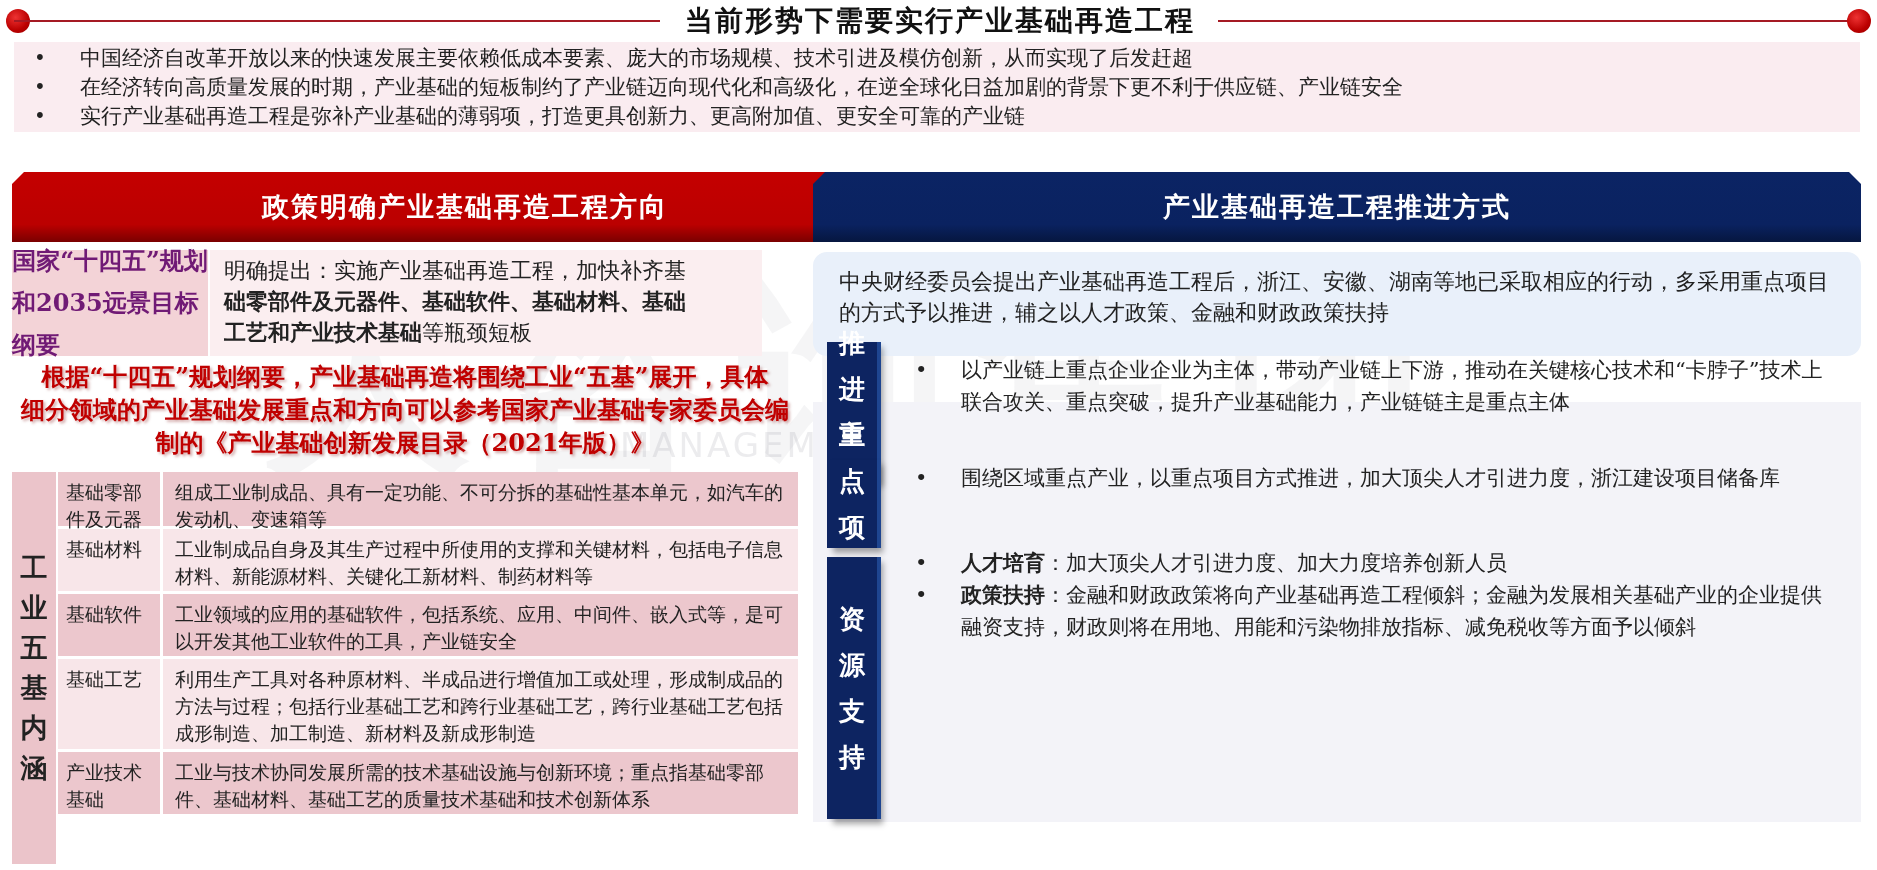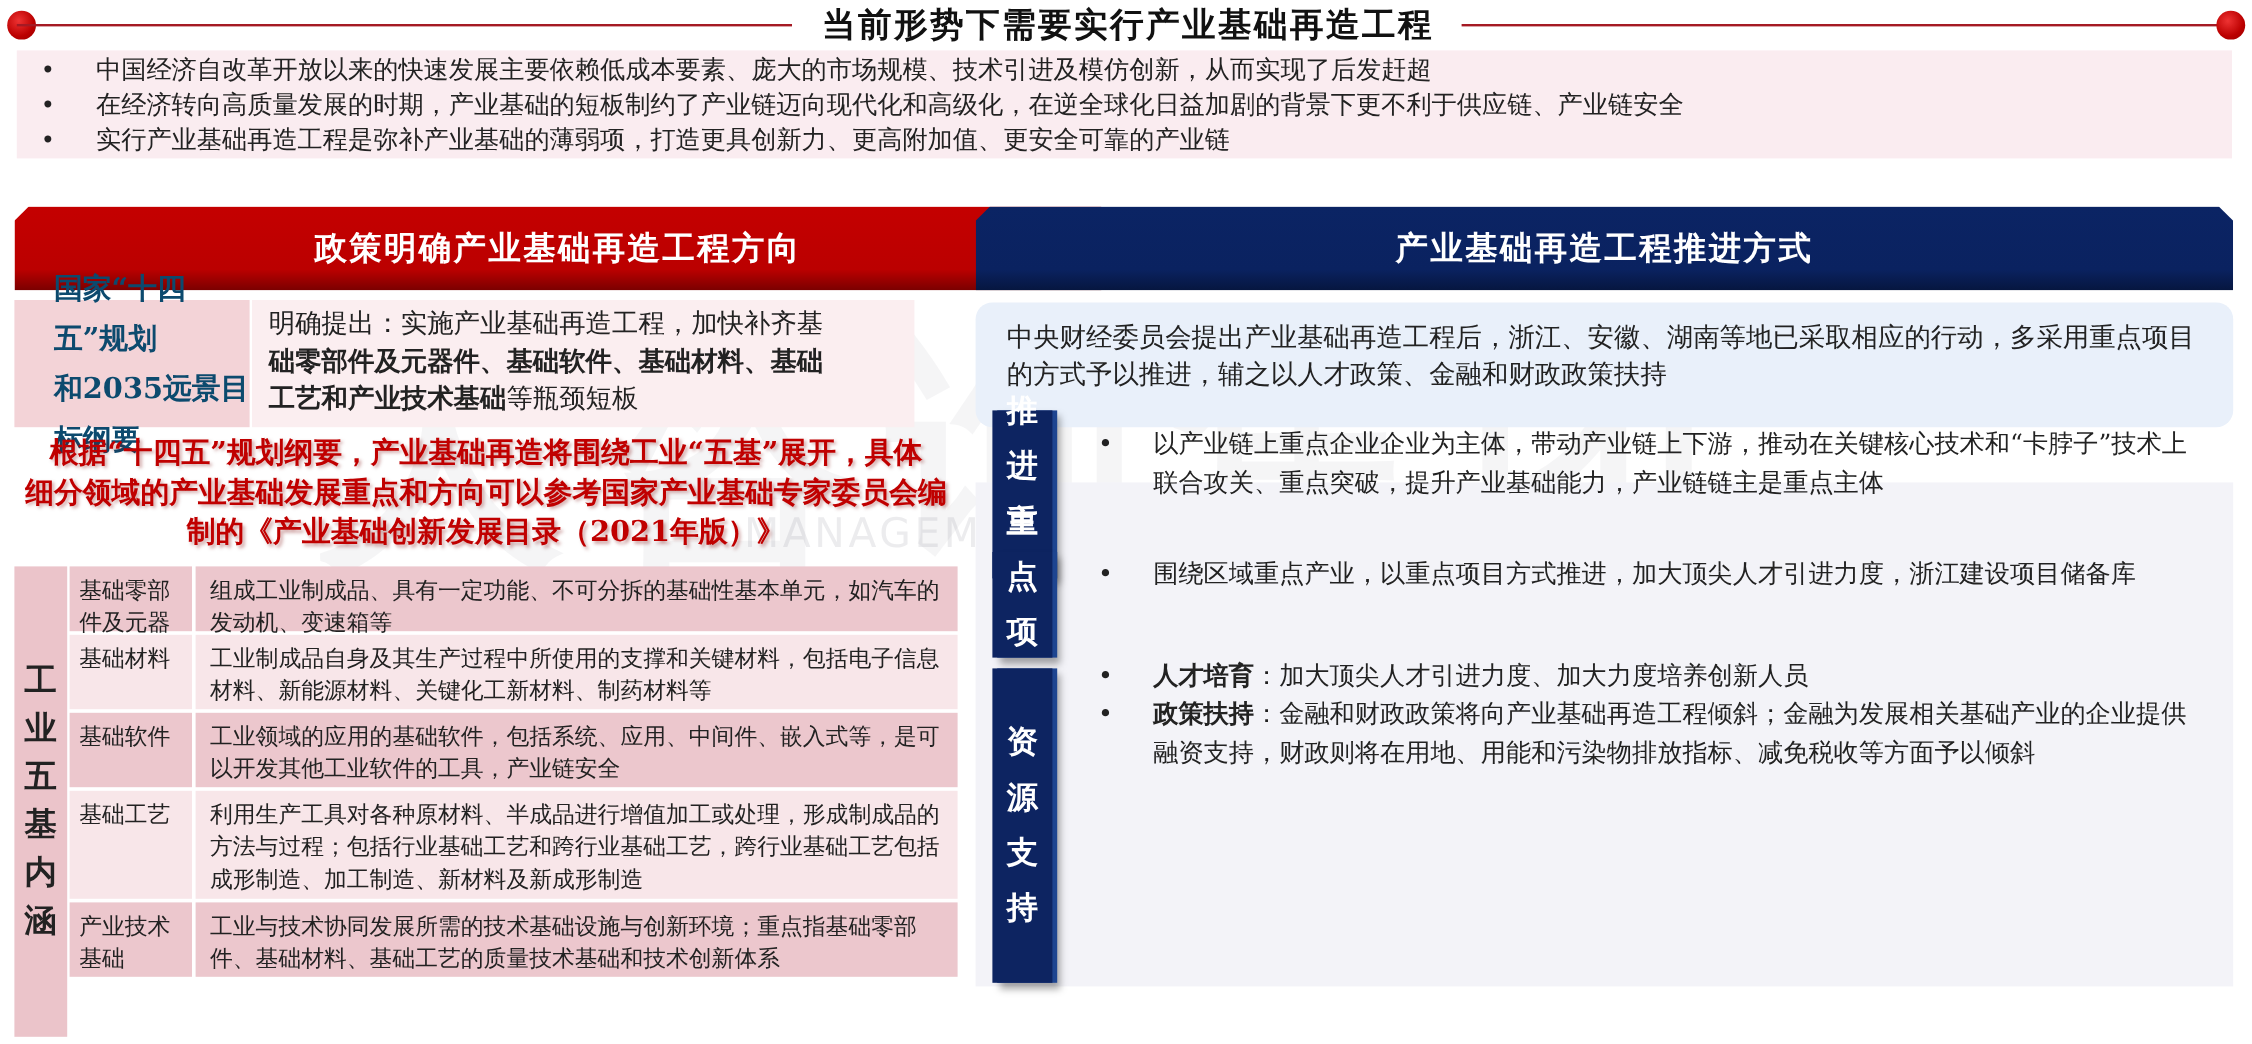--- a/index.html
+++ b/index.html
@@ -24,21 +24,21 @@
   .intro li .bullet { position: absolute; left: 0; top: 0; font-size: 20px; }
 
   
   .section-header { position: absolute; top: 172px; height: 70px; color: #fff; font-size: 27px; font-weight: bold;
     display: flex; align-items: center; justify-content: center; letter-spacing: 2px; clip-path: polygon(12px 0, 100% 0, 100% 100%, 0 100%, 0 12px); }
   .section-header.red { left: 12px; width: 906px; background: linear-gradient(#c40000 0%, #bb0000 75%, #7a0000 100%); }
   .section-header.blue { left: 813px; width: 1048px; background: linear-gradient(#0b2464 0%, #0a2260 75%, #06163f 100%); clip-path: polygon(0 12px, 12px 0, calc(100% - 12px) 0, 100% 12px, 100% 100%, 0 100%); text-align: right; }
 
   
   .plan-label { position: absolute; left: 12px; top: 250px; width: 196px; height: 106px; background: #f3d3d7;
-    display: flex; flex-direction: column; align-items: center; justify-content: center; font-size: 24px; font-weight: bold; line-height: 42px; color: #0c4a6e; padding-left: 33px; }
+    display: flex; flex-direction: column; align-items: center; justify-content: center; font-size: 24px; font-weight: bold; line-height: 42px; color: #701a75; }
   .plan-text { position: absolute; left: 210px; top: 250px; width: 552px; height: 106px; background: #fbeef0;
     font-size: 22px; line-height: 30px; padding: 6px 10px 0 14px; color: #222; }
   .plan-text b { font-weight: bold; }
   .plan-text .last { display: block; text-align: left; }
 
   .red-note { position: absolute; left: 12px; top: 360px; width: 786px; text-align: center; color: #c00000;
     font-size: 24px; font-weight: bold; line-height: 33px; text-shadow: 2px 2px 3px rgba(120,0,0,0.35); }
 
   
   .five-table { position: absolute; left: 12px; top: 472px; width: 786px; height: 392px; }

